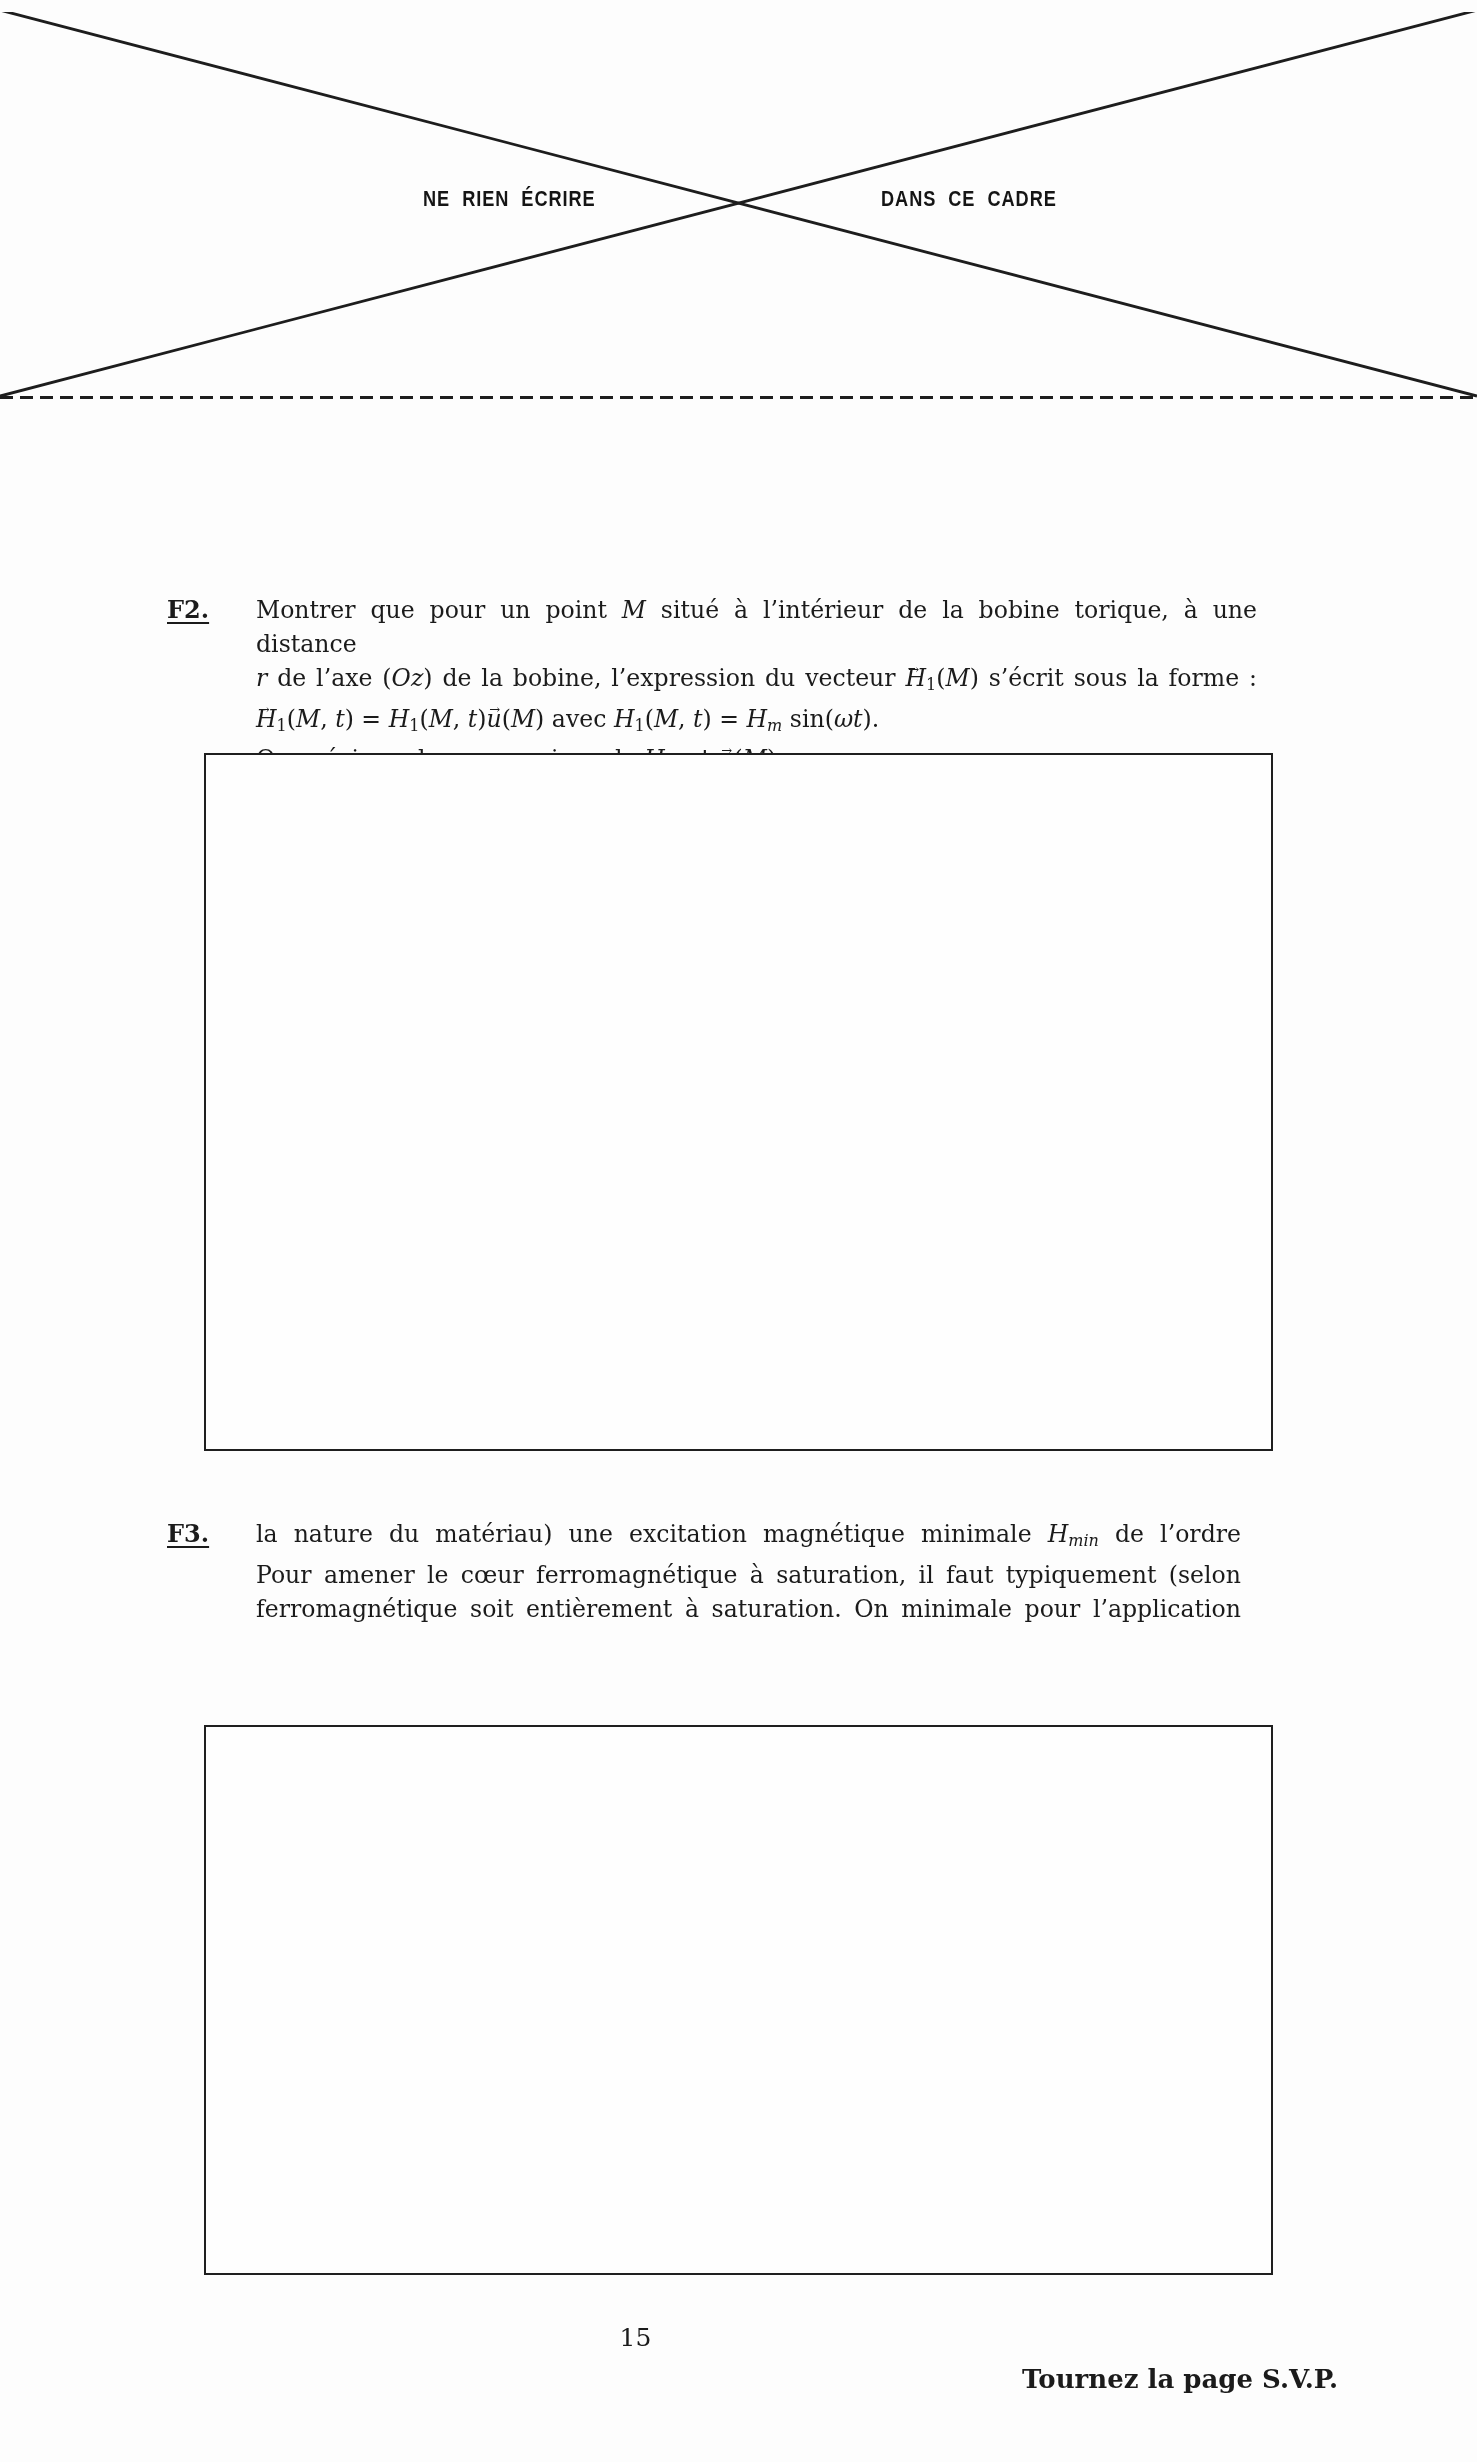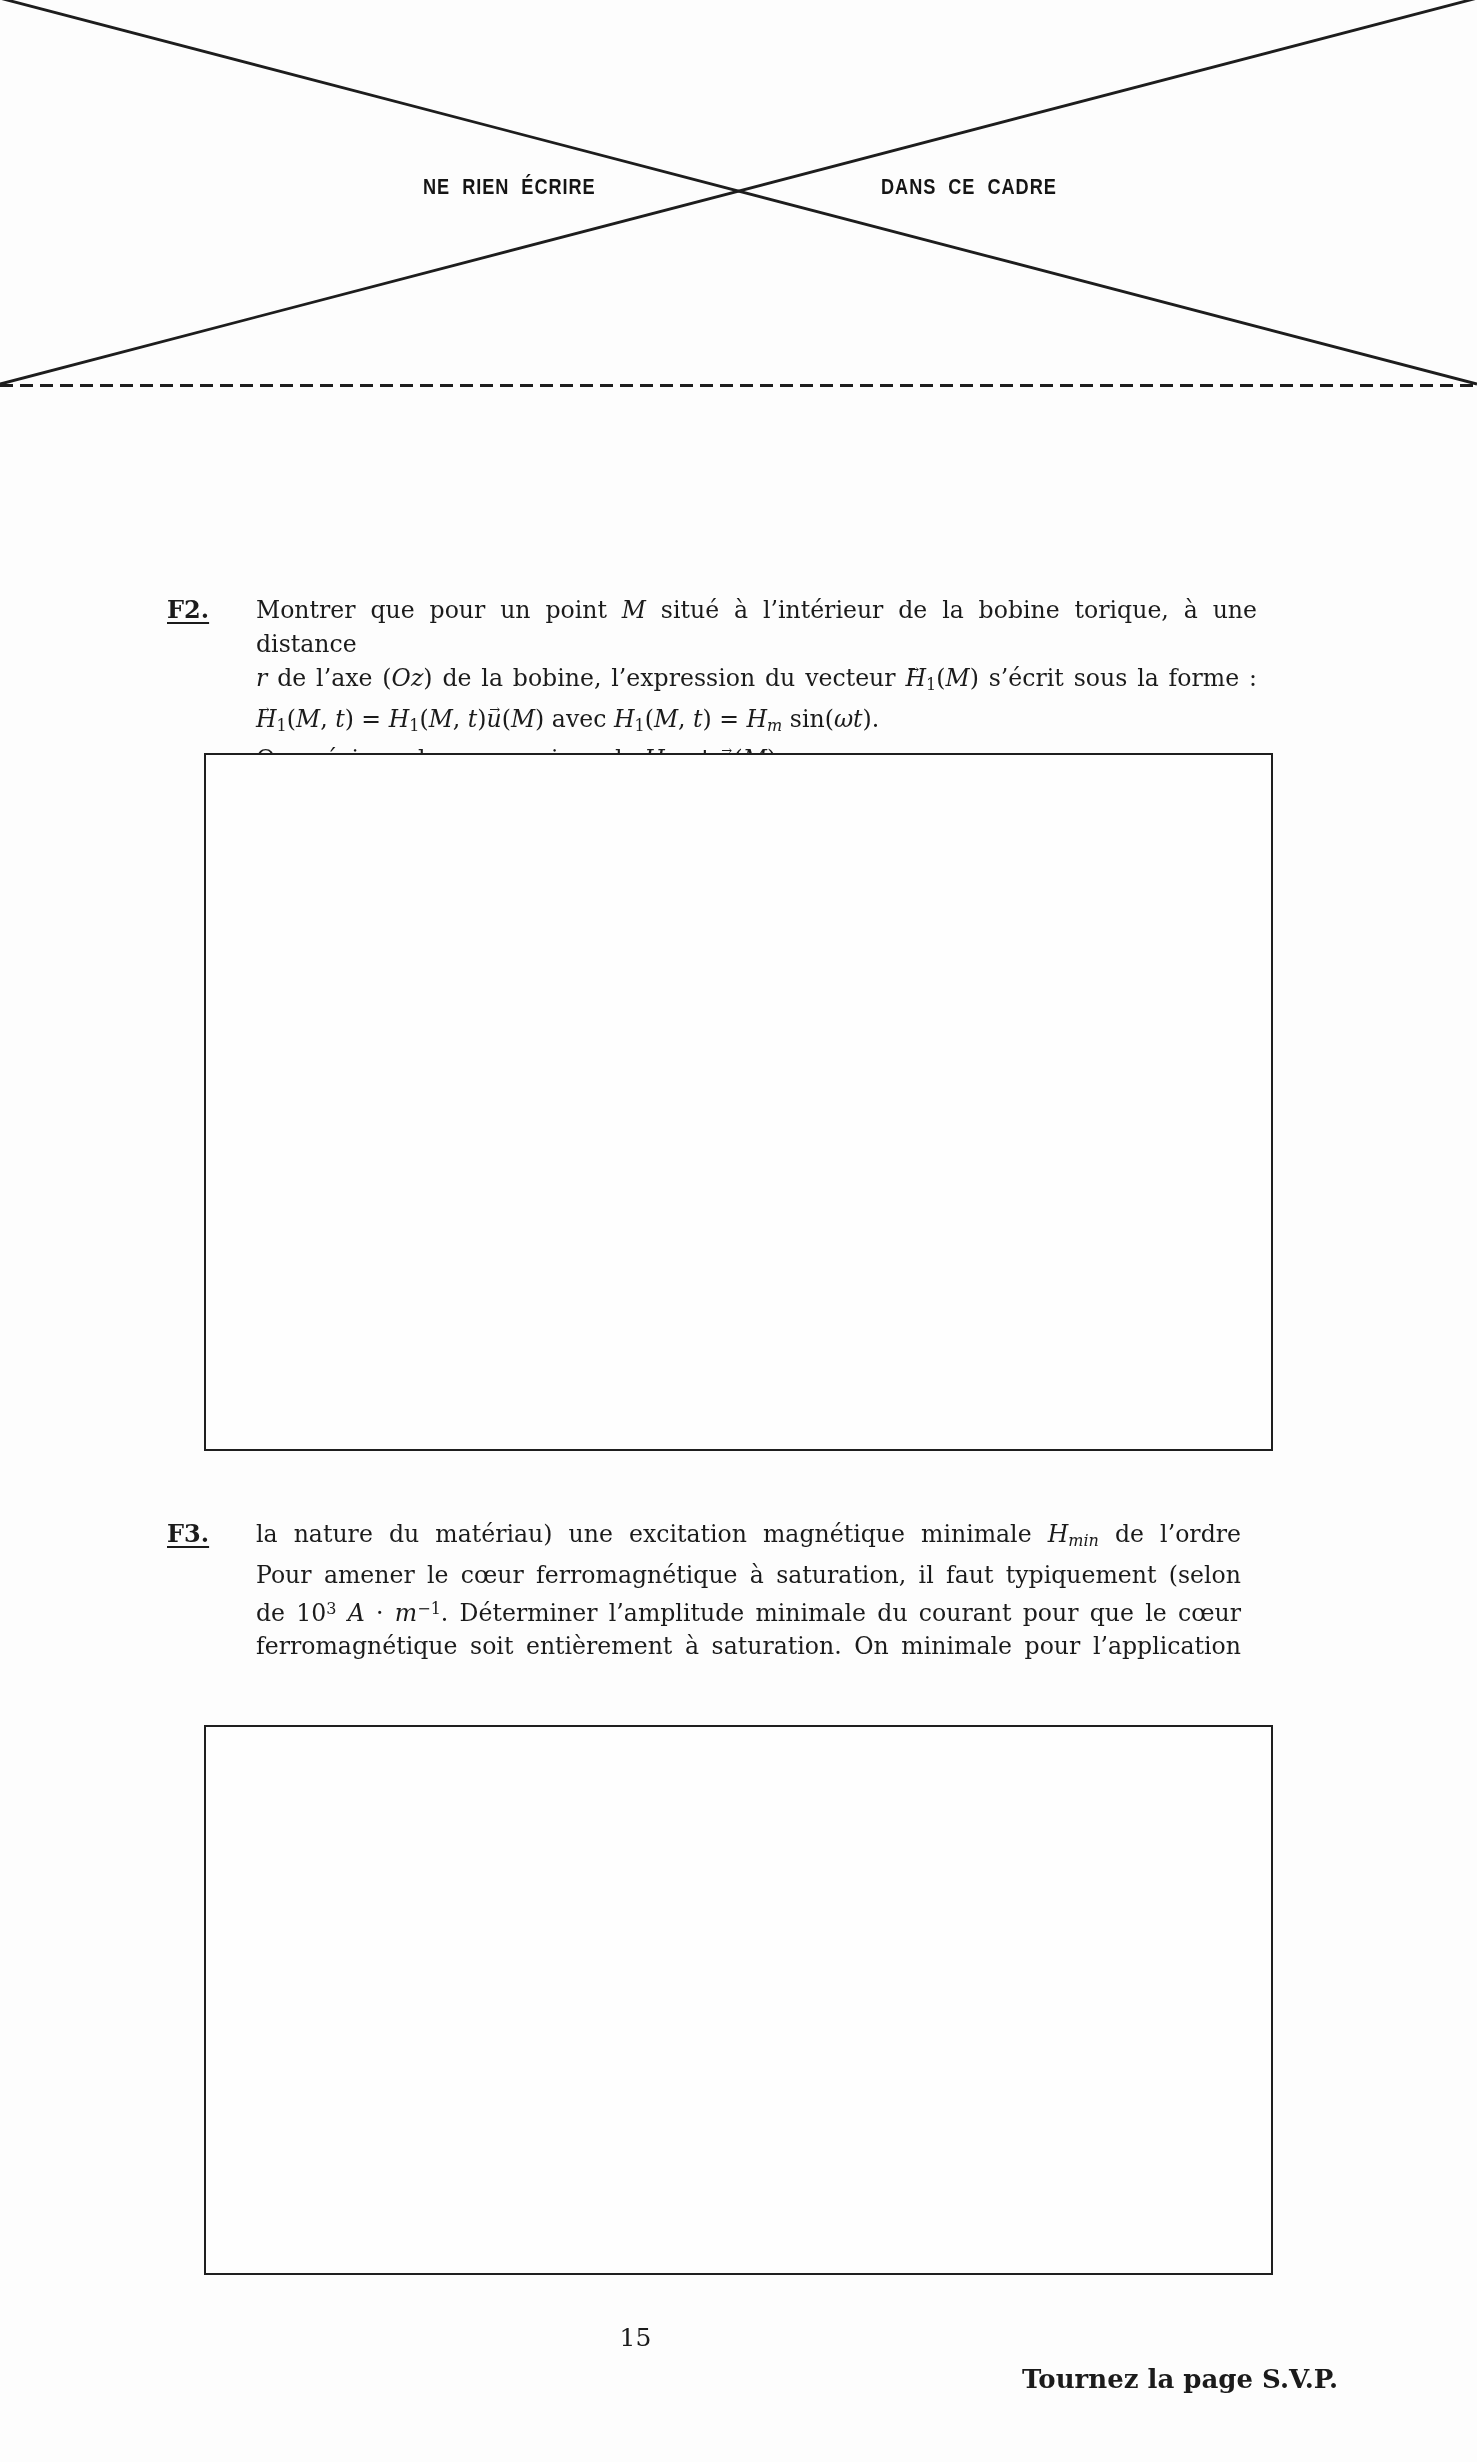--- a/index.html
+++ b/index.html
@@ -6,21 +6,21 @@
   .page{
     position:relative;
     width:1477px;height:2462px;
     margin:0 auto;
     background:#fdfdfd;
     font-family:"DejaVu Serif","Liberation Serif",serif;
     color:#1b1b1b;
     overflow:hidden;
   }
   
-  .header-frame{position:absolute;top:0;left:0;width:1477px;height:390px;text-decoration:underline;}
+  .header-frame{position:absolute;top:12px;left:0;width:1477px;height:390px;text-decoration:underline;}
   .header-frame svg{position:absolute;top:0;left:0;display:block;}
   .hdr-label{
     position:absolute;
     font-family:"Liberation Sans","DejaVu Sans",sans-serif;
     font-weight:bold;
     font-size:21.4px;
     line-height:21.4px;
     letter-spacing:1.1px;
     word-spacing:7.1px;
     white-space:nowrap;
@@ -104,21 +104,20 @@
     </div>
   </section>
 
   <div class="answer-box box1"></div>
 
   <section class="question q-f3">
     <div class="q-label">F3.</div>
     <div class="q-body">
       <div class="q-line just">la nature du matériau) une excitation magnétique minimale <i>H</i><span class="sb"><i>min</i></span> de l’ordre</div>
       <div class="q-line just">Pour amener le cœur ferromagnétique à saturation, il faut typiquement (selon</div>
-      <div class="q-line just">de 10<span class="sp">3</span> <i>A</i> · <i>m</i><span class="sp">−1</span>. Déterminer l’amplitude minimale du courant pour que le cœur</div>
       <div class="q-line just">ferromagnétique soit entièrement à saturation. On minimale pour l’application</div>
     </div>
   </section>
 
   <div class="answer-box box2"></div>
 
   <div class="page-number">15</div>
 
   <div class="turn-note">Tournez la page S.V.P.</div>
 

